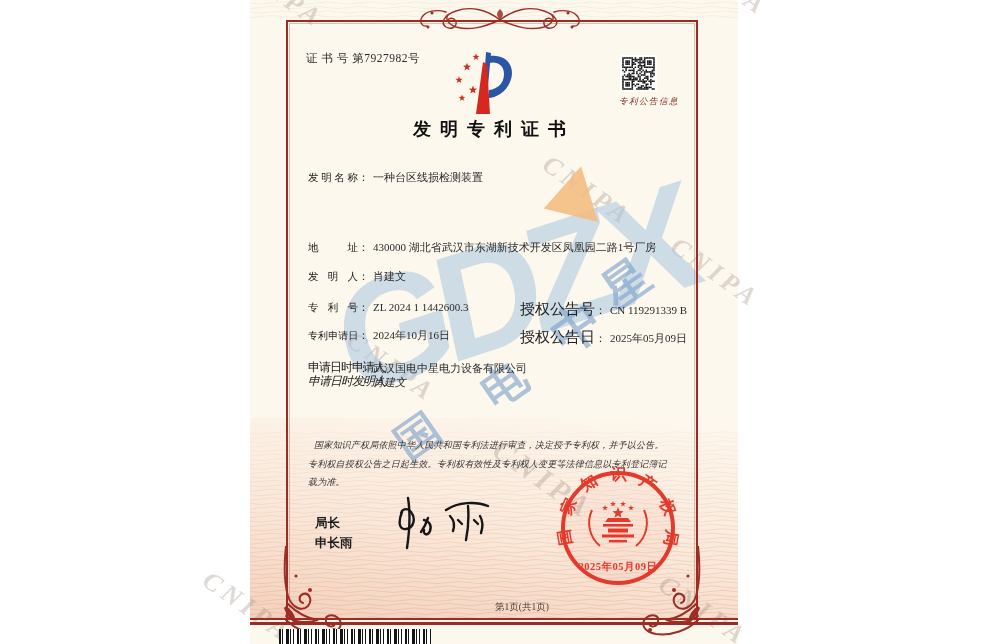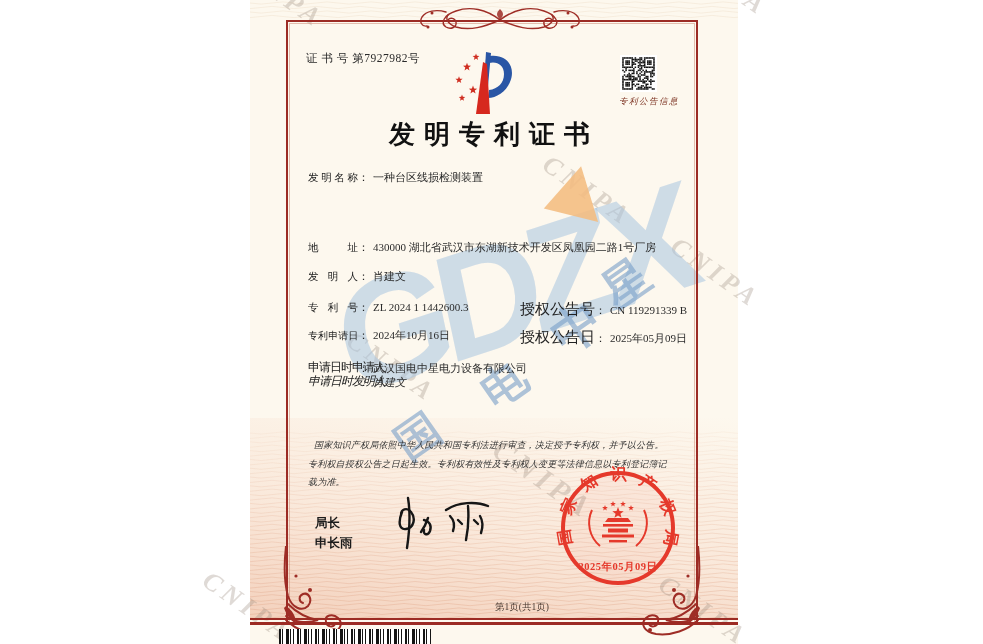--- a/index.html
+++ b/index.html
@@ -24,21 +24,21 @@
      border:2px solid #9c2b24;border-bottom:none;}
   .frame:after{content:"";position:absolute;left:1px;right:1px;top:1px;bottom:0;
      border:1px solid rgba(206,140,120,.55);border-bottom:none;}
   .bottom-line{position:absolute;left:250px;top:618px;width:488px;height:7px;box-sizing:border-box;
      border-top:2px solid #9c2b24;border-bottom:3px solid #9c2b24;}
   
   .cert-no{position:absolute;left:306px;top:51px;font-size:11.5px;letter-spacing:.5px;color:#2a2a2a;font-family:Liberation Serif, serif;}
   .qr-box{position:absolute;left:620px;top:55px;width:37px;height:37px;background:#fff;}
   .qr-caption{position:absolute;left:599px;top:96px;width:80px;text-align:right;font-size:8.5px;
      font-style:italic;letter-spacing:1.5px;color:#7d3322;}
-  .title{position:absolute;left:250px;top:117px;width:488px;text-align:center;font-size:26px;
+  .title{position:absolute;left:250px;top:117px;width:488px;text-align:center;font-size:18px;
      font-weight:bold;letter-spacing:9px;color:#111;}
   .row{position:absolute;left:308px;width:392px;height:16px;font-size:11px;color:#222;white-space:nowrap;}
   .flabel{display:inline-block;width:50px;font-size:10.5px;text-align:justify;text-align-last:justify;
      vertical-align:bottom;color:#222;}
   .flabel.w5{font-size:10px;letter-spacing:-.3px;}
   .flabel.sm{font-size:12px;letter-spacing:-1px;text-align-last:justify;}
   .fcolon{display:inline-block;font-size:11px;}
   .fvalue{margin-left:4px;font-size:11px;color:#2b2b2b;}
   .rgroup{position:absolute;left:212px;top:0;white-space:nowrap;}
   .rlabel{display:inline-block;font-size:15px;color:#222;}

